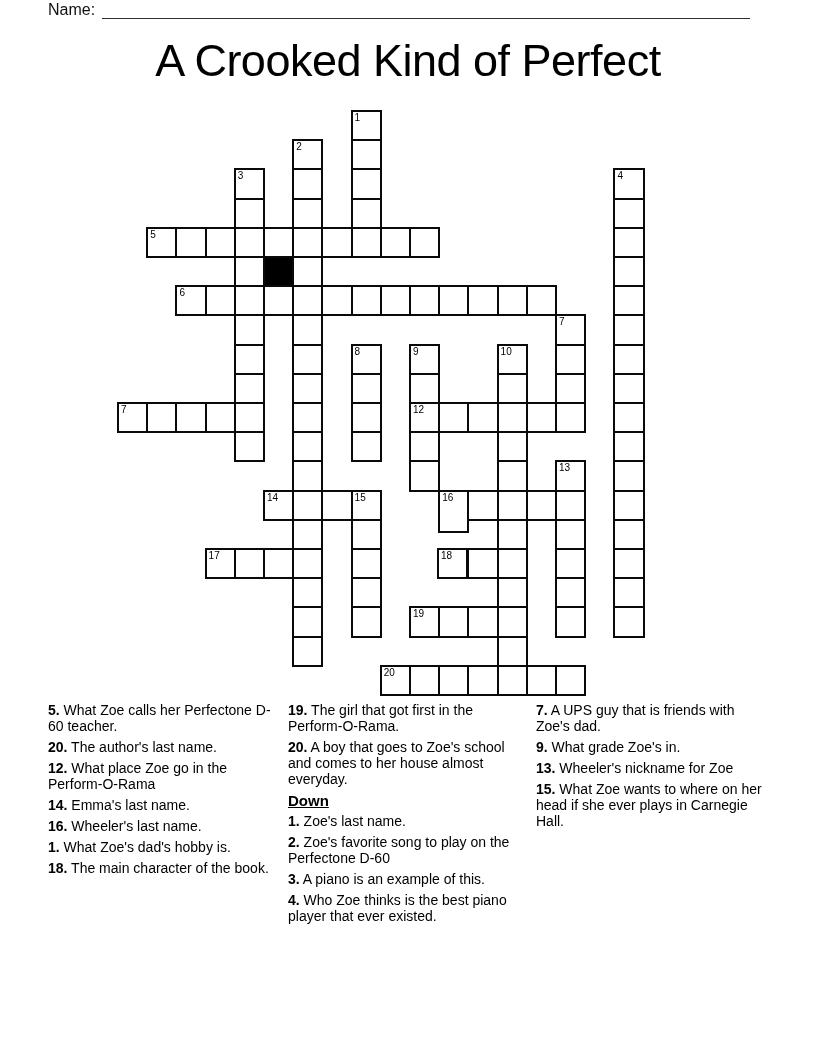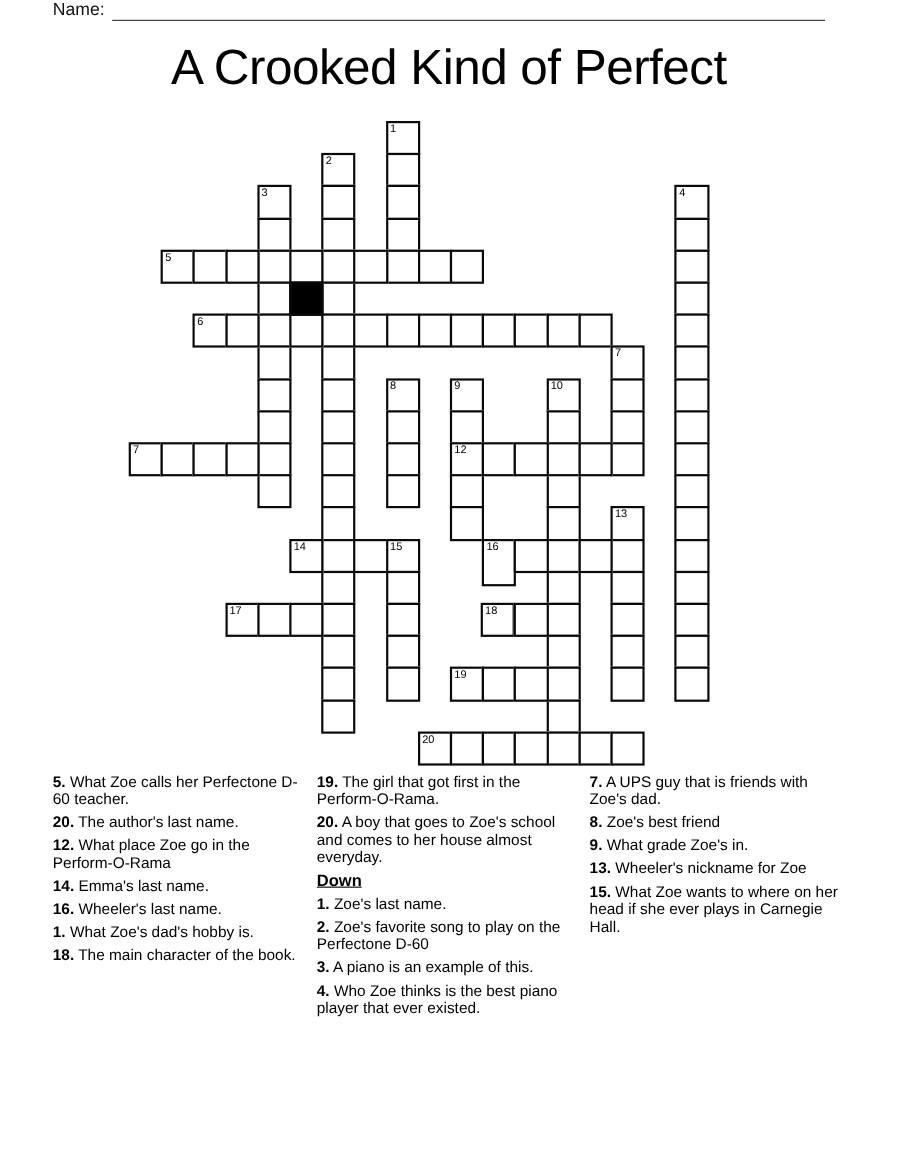--- a/index.html
+++ b/index.html
@@ -254,20 +254,19 @@
         <div class="clue"><span class="cnum">19.</span> The girl that got first in the Perform-O-Rama.</div>
         <div class="clue"><span class="cnum">20.</span> A boy that goes to Zoe's school and comes to her house almost everyday.</div>
         <div class="clue-header">Down</div>
         <div class="clue"><span class="cnum">1.</span> Zoe's last name.</div>
         <div class="clue"><span class="cnum">2.</span> Zoe's favorite song to play on the Perfectone D-60</div>
         <div class="clue"><span class="cnum">3.</span> A piano is an example of this.</div>
         <div class="clue"><span class="cnum">4.</span> Who Zoe thinks is the best piano player that ever existed.</div>
       </div>
     <div class="clue-col col-3">
         <div class="clue"><span class="cnum">7.</span> A UPS guy that is friends with Zoe's dad.</div>
-        <div class="clue"><span class="cnum">8.</span> Zoe's best friend</div>
         <div class="clue"><span class="cnum">9.</span> What grade Zoe's in.</div>
         <div class="clue"><span class="cnum">13.</span> Wheeler's nickname for Zoe</div>
         <div class="clue"><span class="cnum">15.</span> What Zoe wants to where on her head if she ever plays in Carnegie Hall.</div>
       </div>
   </div>
 
 </div>
 
 </body></html>

